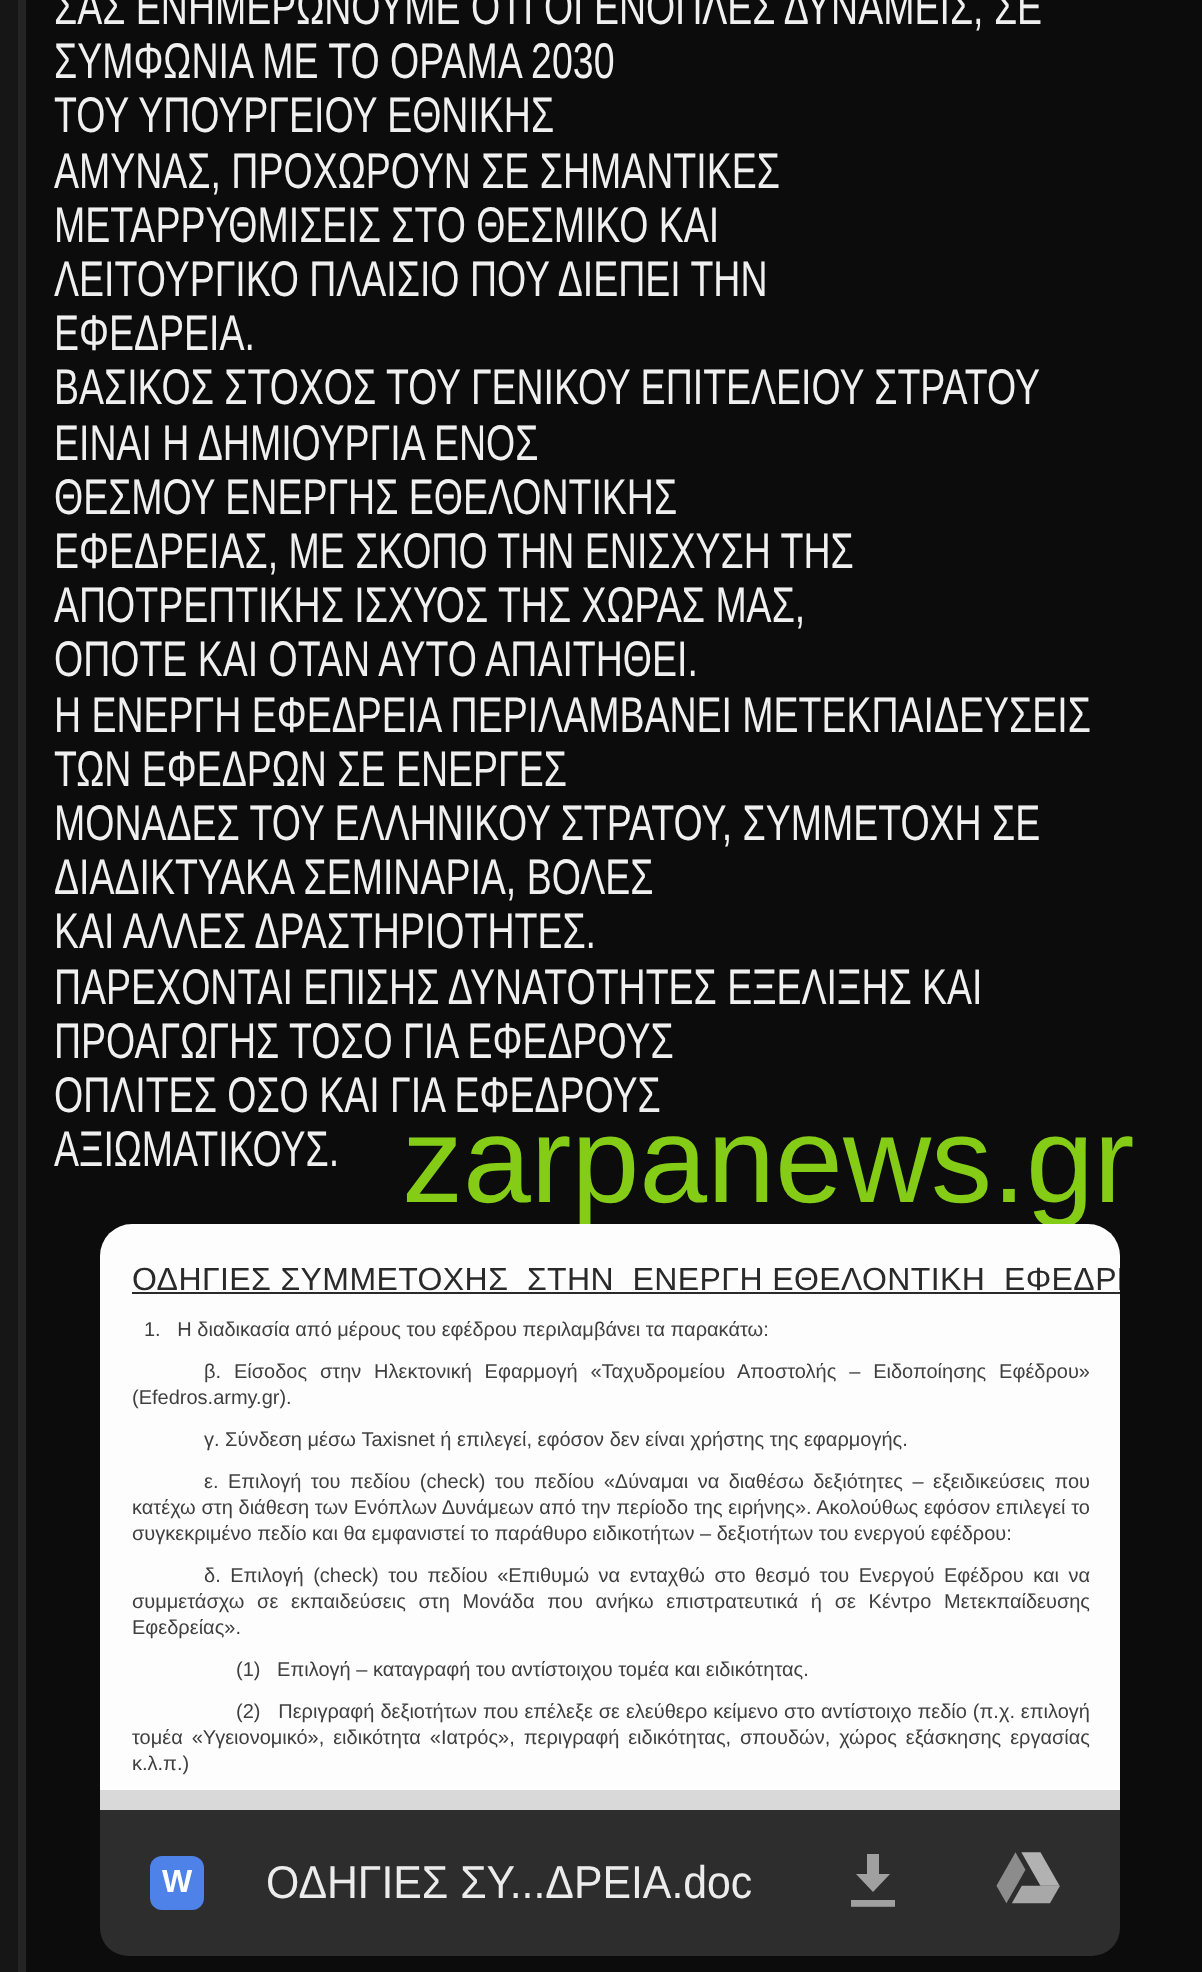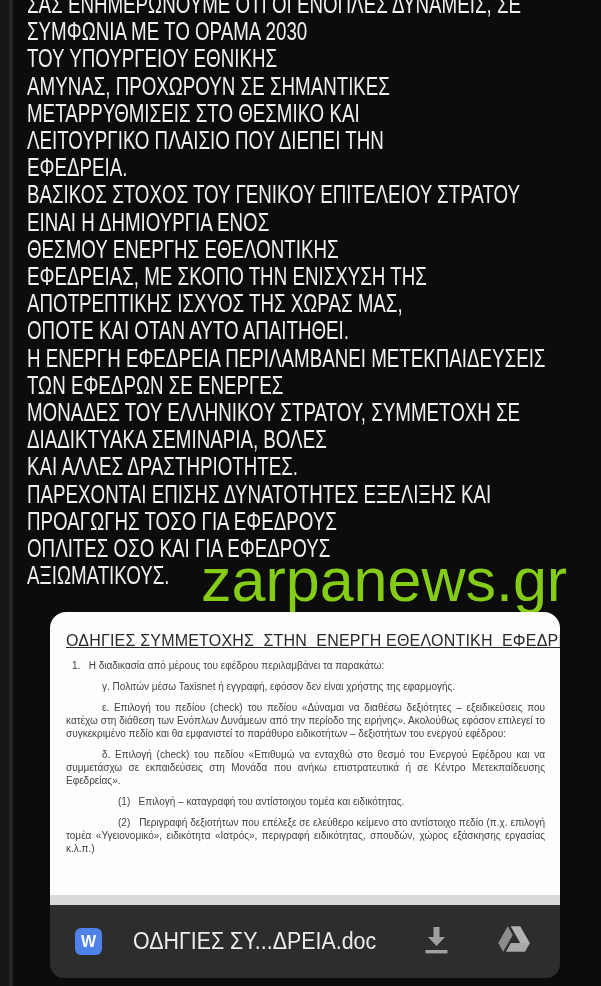--- a/index.html
+++ b/index.html
@@ -101,21 +101,22 @@
     <div>ΑΞΙΩΜΑΤΙΚΟΥΣ.</div>
   </div>
 
 <div class="watermark">zarpanews.gr</div>
 
 <div class="doc-card">
   <div class="doc-page">
     <div class="doc-title">ΟΔΗΓΙΕΣ ΣΥΜΜΕΤΟΧΗΣ  ΣΤΗΝ  ΕΝΕΡΓΗ ΕΘΕΛΟΝΤΙΚΗ  ΕΦΕΔΡΕΙΑ</div>
     <div class="doc-body">
         <p class="p-num">1.&nbsp;&nbsp;&nbsp;Η διαδικασία από μέρους του εφέδρου περιλαμβάνει τα παρακάτω:</p>
-        <p class="p-let">γ. Πολιτών μέσω Taxisnet ή εγγραφή, εφόσον δεν είναι χρήστης της εφαρμογής.</p>
+        <p class="p-let">β. Είσοδος στην Ηλεκτονική Εφαρμογή «Ταχυδρομείου Αποστολής – Ειδοποίησης Εφέδρου» (Efedros.army.gr).</p>
+        <p class="p-let">γ. Σύνδεση μέσω Taxisnet ή επιλεγεί, εφόσον δεν είναι χρήστης της εφαρμογής.</p>
         <p class="p-let">ε. Επιλογή του πεδίου (check) του πεδίου «Δύναμαι να διαθέσω δεξιότητες – εξειδικεύσεις που κατέχω στη διάθεση των Ενόπλων Δυνάμεων από την περίοδο της ειρήνης». Ακολούθως εφόσον επιλεγεί το συγκεκριμένο πεδίο και θα εμφανιστεί το παράθυρο ειδικοτήτων – δεξιοτήτων του ενεργού εφέδρου:</p>
         <p class="p-let">δ. Επιλογή (check) του πεδίου «Επιθυμώ να ενταχθώ στο θεσμό του Ενεργού Εφέδρου και να συμμετάσχω σε εκπαιδεύσεις στη Μονάδα που ανήκω επιστρατευτικά ή σε Κέντρο Μετεκπαίδευσης Εφεδρείας».</p>
         <p class="p-paren">(1)&nbsp;&nbsp;&nbsp;Επιλογή – καταγραφή του αντίστοιχου τομέα και ειδικότητας.</p>
         <p class="p-paren">(2)&nbsp;&nbsp;&nbsp;Περιγραφή δεξιοτήτων που επέλεξε σε ελεύθερο κείμενο στο αντίστοιχο πεδίο (π.χ. επιλογή τομέα «Υγειονομικό», ειδικότητα «Ιατρός», περιγραφή ειδικότητας, σπουδών, χώρος εξάσκησης εργασίας κ.λ.π.)</p>
       </div>
   </div>
   <div class="doc-page-edge"></div>
 
   <div class="attach-bar">
     <div class="word-badge">W</div>

